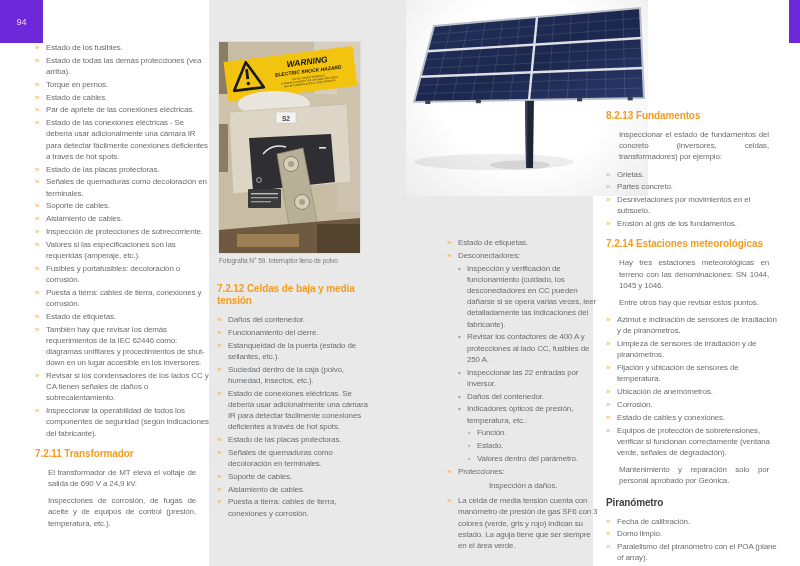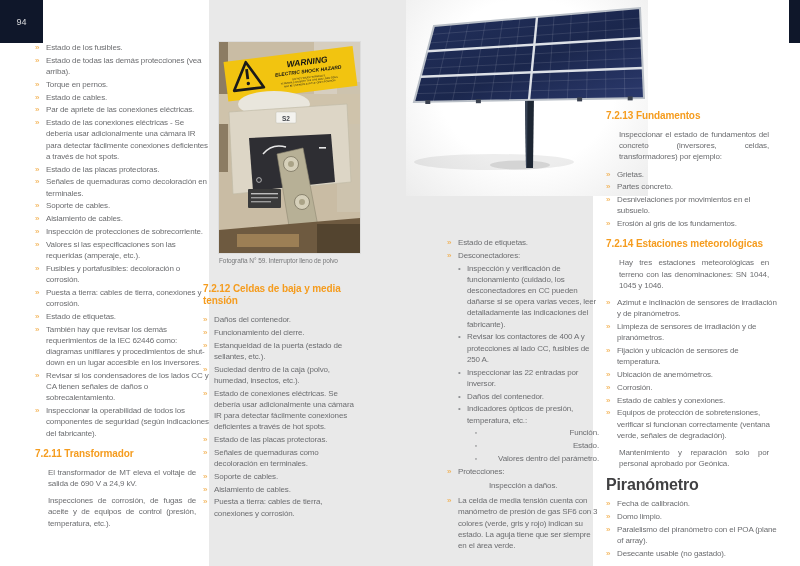--- a/index.html
+++ b/index.html
@@ -1,37 +1,37 @@
 <!DOCTYPE html>
 <html><head>
 <meta charset="utf-8">
 <style>
   html,body{margin:0;padding:0;background:#fff;}
   body{font-family:"Liberation Sans",sans-serif;color:#6d6e71;}
   .spread{position:relative;width:800px;height:566px;background:#ffffff;overflow:hidden;}
   .gray-band{position:absolute;left:209px;top:0;width:384px;height:566px;background:#e9e9e9;}
-  .corner{position:absolute;top:0;width:43px;height:43px;background:#0f172a;display:flex;align-items:center;justify-content:center;font-size:9px;color:rgba(255,255,255,.82);}
+  .corner{position:absolute;top:0;width:43px;height:43px;background:#6d28d9;display:flex;align-items:center;justify-content:center;font-size:9px;color:rgba(255,255,255,.82);}
   .corner.l{left:0;}
   .corner.r{left:757px;margin-left:32px;}
   .col{position:absolute;font-size:8px;line-height:11.2px;letter-spacing:-0.15px;}
   .c-left{left:35px;top:42px;width:174px;}
-  .c-mid{left:203px;top:283px;width:158px;}
+  .c-mid{left:217px;top:283px;width:158px;}
   .c-third{left:447px;top:237px;width:152px;}
   .c-right{left:606px;top:110px;width:176px;}
   .h{color:#f59c1e;font-weight:bold;font-size:10px;line-height:12px;letter-spacing:-0.1px;margin:9px 0 7px;}
-  .h2{color:#404042;font-weight:bold;font-size:16px;line-height:12px;margin:10px 0 7px;}
+  .h2{color:#404042;font-weight:bold;font-size:10px;line-height:12px;margin:10px 0 7px;}
   .col > :first-child{margin-top:0;}
   .p{margin:0 13px 6px;text-align:justify;}
   .list{margin:1px 0 6px;}
   .li{display:flex;margin:0 0 1.6px;}
   .blt{flex:none;width:11px;color:#f1a73d;}
   .txt{flex:1;}
   .li.lv2{padding-left:11px;}
   .li.lv2 .blt{width:9px;color:#909295;}
-  .li.lv3{padding-left:21px;text-align:right;}
+  .li.lv3{padding-left:21px;}
   .li.lv3 .blt{width:9px;color:#6d6e71;font-size:7px;line-height:11.2px;}
   .li.lv4{padding-left:42px;margin:3px 0 4px;}
   .figure-solar{position:absolute;left:406px;top:0;width:242px;height:196px;background:radial-gradient(ellipse at 50% 42%, #ffffff 52%, #f3f3f3 82%, #ececec 100%);}
   .figure-photo{position:absolute;left:219px;top:42px;width:141px;height:211px;box-shadow:0 0 0 1px rgba(0,0,0,0.05);}
   .photo-caption{position:absolute;left:219px;top:257px;width:170px;font-size:6.5px;color:#77787a;letter-spacing:-0.1px;}
   svg{display:block;}
 </style>
 </head>
 <body>
 
@@ -334,21 +334,21 @@
           <span class="txt">Inspección a daños.</span>
         </div>
         <div class="li lv1">
           <span class="blt">»</span>
           <span class="txt">La celda de media tensión cuenta con manómetro de presión de gas SF6 con 3 colores (verde, gris y rojo) indican su estado. La aguja tiene que ser siempre en el área verde.</span>
         </div>
       </div>
     </div>
 
   <div class="col c-right">
-      <div class="h">7.2.13 Fundamentos</div>
+      <div class="h">8.2.13 Fundamentos</div>
       <div class="p">Inspeccionar el estado de fundamentos del concreto (inversores, celdas, transformadores) por ejemplo:</div>
       <div class="list">
         <div class="li lv1">
           <span class="blt">»</span>
           <span class="txt">Grietas.</span>
         </div>
         <div class="li lv1">
           <span class="blt">»</span>
           <span class="txt">Partes concreto.</span>
         </div>
@@ -356,20 +356,21 @@
           <span class="blt">»</span>
           <span class="txt">Desnivelaciones por movimientos en el subsuelo.</span>
         </div>
         <div class="li lv1">
           <span class="blt">»</span>
           <span class="txt">Erosión al gris de los fundamentos.</span>
         </div>
       </div>
       <div class="h">7.2.14 Estaciones meteorológicas</div>
       <div class="p">Hay tres estaciones meteorológicas en terreno con las denominaciones: SN 1044, 1045 y 1046.</div>
+      <div class="p">Entre otros hay que revisar estos puntos.</div>
       <div class="list">
         <div class="li lv1">
           <span class="blt">»</span>
           <span class="txt">Azimut e inclinación de sensores de irradiación y de piranómetros.</span>
         </div>
         <div class="li lv1">
           <span class="blt">»</span>
           <span class="txt">Limpieza de sensores de irradiación y de piranómetros.</span>
         </div>
         <div class="li lv1">

